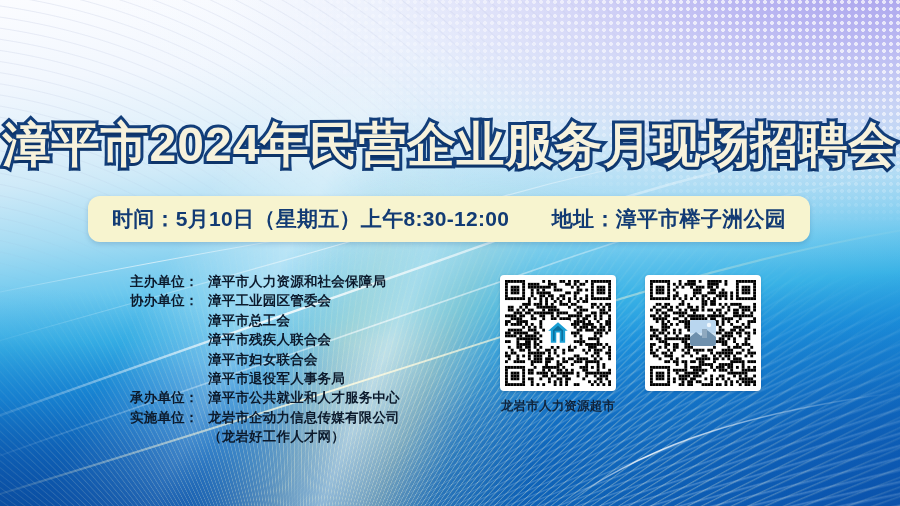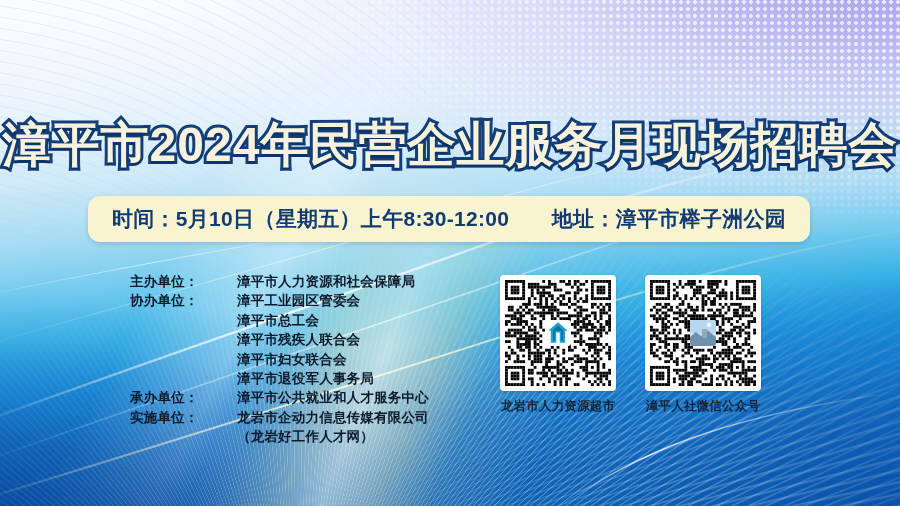--- a/index.html
+++ b/index.html
@@ -210,21 +210,21 @@
 
   .orgs {
     position:absolute;
     left:130px; top:272px;
     font-size:13.5px;
     font-weight:700;
     line-height:19.4px;
     color:#0c1a2c;
     white-space:pre;
   }
-  .org-row { display:flex;gap:29px; }
+  .org-row { display:flex; }
   .org-label { width:78px; flex:none; letter-spacing:.2px; }
   .org-value { letter-spacing:.2px; }
 
   .qr-zone {
     position:absolute;
     left:500px; top:275px;
     display:flex;
     gap:29px;
   }
   .qr-block { width:116px; text-align:center; }
@@ -1701,18 +1701,17 @@
             <div class="qr-logo photo">
               <svg viewBox="0 0 26 26" width="26" height="26" aria-hidden="true">
                 <rect width="26" height="26" fill="#cfe3f2"></rect>
                 <rect y="0" width="26" height="13" fill="#b9d6ef"></rect>
                 <path d="M0 17 L6 12 L11 16 L17 10 L26 17 L26 26 L0 26 Z" fill="#6e90ad"></path>
                 <rect x="12" y="9" width="5" height="9" fill="#8fa9bf"></rect>
                 <circle cx="19" cy="5" r="2.2" fill="#eef6fc"></circle>
               </svg>
             </div>
           </div>
-          <div class="qr-caption">漳平人社微信公众号</div>
         </div>
       </div>
 
   </div>
 </div>
 
 </body></html>

